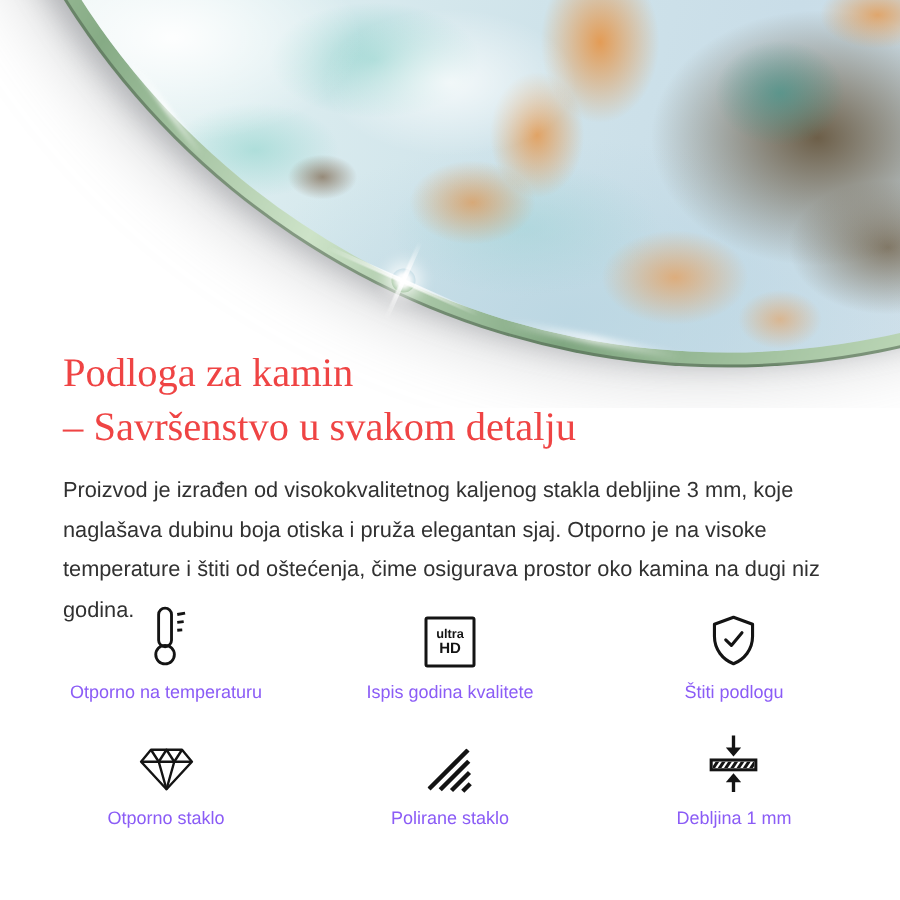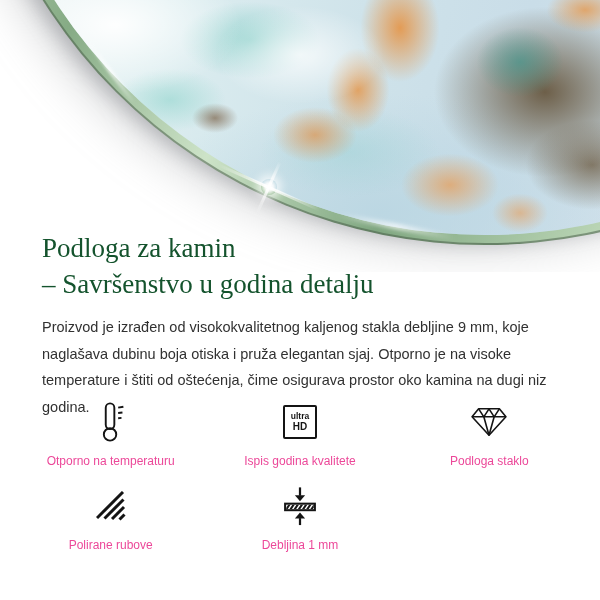--- a/index.html
+++ b/index.html
@@ -59,34 +59,34 @@
     box-shadow:0 0 10px 4px rgba(255,255,255,0.75);
   }
   .sparkle .ray{position:absolute;background:linear-gradient(90deg,rgba(255,255,255,0) 0%,#ffffff 50%,rgba(255,255,255,0) 100%);}
   .sparkle .ray1{left:-55px;top:-1.5px;width:110px;height:3px;transform:rotate(24deg);filter:blur(.4px);}
   .sparkle .ray2{left:-28px;top:-1.25px;width:56px;height:2.5px;transform:rotate(114deg);filter:blur(.4px);}
   
   .content{position:absolute;left:0;top:0;width:600px;height:600px;z-index:2;}
   .title{
     position:absolute;left:42px;top:230px;
     font-family:"Liberation Serif","DejaVu Serif",serif;
-    font-size:27px;line-height:36px;font-weight:400;color:#14532d;
+    font-size:27px;line-height:36px;font-weight:400;color:#ef4444;
   }
   .desc{
     position:absolute;left:42px;top:314px;width:520px;
     font-size:14.5px;line-height:26.5px;color:#313131;
   }
   
   .features{
     position:absolute;left:16px;top:399px;width:568px;
     display:grid;grid-template-columns:1fr 1fr 1fr;row-gap:15px;
   }
   .feature{display:flex;flex-direction:column;align-items:center;}
-  .ficon{height:46px;display:flex;align-items:center;justify-content:center;}
-  .flabel{margin-top:9px;font-size:12px;color:#ec4899;white-space:nowrap;}
+  .ficon{height:46px;display:flex;align-items:flex-end;justify-content:center;}
+  .flabel{margin-top:9px;font-size:12px;color:#8b5cf6;white-space:nowrap;}
   .hd-box{
     width:30px;height:30px;border:2.5px solid #141414;border-radius:2px;
     display:flex;flex-direction:column;align-items:center;justify-content:center;
     line-height:1;background:#fff;
   }
   .hd-small{font-size:8.5px;font-weight:700;letter-spacing:0;color:#141414;}
   .hd-large{font-size:10px;font-weight:800;color:#141414;margin-top:1px;}
   svg{display:block;}
 </style>
 </head>
@@ -103,24 +103,24 @@
     <div class="ray ray1"></div>
     <div class="ray ray2"></div>
     <div class="core"></div>
   </div>
 </div>
 
 <div class="content">
 
   <h1 class="title" style="margin:0;">
     <div>Podloga za kamin</div>
-    <div>– Savršenstvo u godina detalju</div>
+    <div>– Savršenstvo u svakom detalju</div>
   </h1>
 
-  <p class="desc" style="margin:0;">Proizvod je izrađen od visokokvalitetnog kaljenog stakla debljine 9 mm, koje naglašava dubinu boja otiska i pruža elegantan sjaj. Otporno je na visoke temperature i štiti od oštećenja, čime osigurava prostor oko kamina na dugi niz godina.</p>
+  <p class="desc" style="margin:0;">Proizvod je izrađen od visokokvalitetnog kaljenog stakla debljine 3 mm, koje naglašava dubinu boja otiska i pruža elegantan sjaj. Otporno je na visoke temperature i štiti od oštećenja, čime osigurava prostor oko kamina na dugi niz godina.</p>
 
   <div class="features">
 
     <div class="feature">
       <div class="ficon">
         <svg width="28" height="42" viewBox="0 0 28 44" fill="none" stroke="#141414" stroke-width="2">
           <rect x="8.5" y="2.5" width="9" height="27" rx="4.5"></rect>
           <circle cx="13" cy="35" r="6.5"></circle>
           <line x1="21.5" y1="7" x2="27" y2="6"></line>
           <line x1="21.5" y1="12.5" x2="26" y2="12"></line>
@@ -133,44 +133,53 @@
     <div class="feature">
       <div class="ficon">
         <div class="hd-box">
           <span class="hd-small">ultra</span>
           <span class="hd-large">HD</span>
         </div>
       </div>
       <div class="flabel">Ispis godina kvalitete</div>
     </div>
 
+    <div class="feature">
+      <div class="ficon">
+        <svg width="32" height="36" viewBox="0 0 34 38" fill="none" stroke="#141414" stroke-width="2.2" stroke-linejoin="round" stroke-linecap="round">
+          <path d="M17 2.5 L30.5 7.5 V16 C30.5 25.5 24.5 32.5 17 35.5 C9.5 32.5 3.5 25.5 3.5 16 V7.5 Z"></path>
+          <path d="M11.5 18.5 L15.5 22.5 L23 13.5"></path>
+        </svg>
+      </div>
+      <div class="flabel">Štiti podlogu</div>
+    </div>
 
     <div class="feature">
       <div class="ficon">
         <svg width="38" height="32" viewBox="0 0 40 34" fill="none" stroke="#141414" stroke-width="1.7" stroke-linejoin="round">
           <path d="M9 3 H31 L38 11.5 L20 31 L2 11.5 Z"></path>
           <path d="M2 11.5 H38"></path>
           <path d="M9 3 L14.5 11.5 L20 31"></path>
           <path d="M31 3 L25.5 11.5 L20 31"></path>
           <path d="M14.5 11.5 L20 3 L25.5 11.5"></path>
         </svg>
       </div>
-      <div class="flabel">Podloga staklo</div>
+      <div class="flabel">Otporno staklo</div>
     </div>
 
     <div class="feature">
       <div class="ficon">
         <svg width="30" height="30" viewBox="0 0 30 30" fill="none" stroke="#141414" stroke-width="3" stroke-linecap="butt">
           <path d="M1 27 L27 1"></path>
           <path d="M8.5 27.5 L27.5 8.5"></path>
           <path d="M16 28 L28 16"></path>
           <path d="M23.5 28.5 L28.5 23.5"></path>
         </svg>
       </div>
-      <div class="flabel">Polirane rubove</div>
+      <div class="flabel">Polirane staklo</div>
     </div>
 
     <div class="feature">
       <div class="ficon">
         <svg width="34" height="40" viewBox="0 0 36 43" fill="none">
           <line x1="18" y1="1.5" x2="18" y2="10.5" stroke="#141414" stroke-width="2.4"></line>
           <polygon points="12.5,10 23.5,10 18,16.5" fill="#141414"></polygon>
           <rect x="2" y="19" width="32" height="7" fill="#ffffff" stroke="#141414" stroke-width="2.2"></rect>
           <g stroke="#141414" stroke-width="2.2">
             <clipPath id="barclip">

